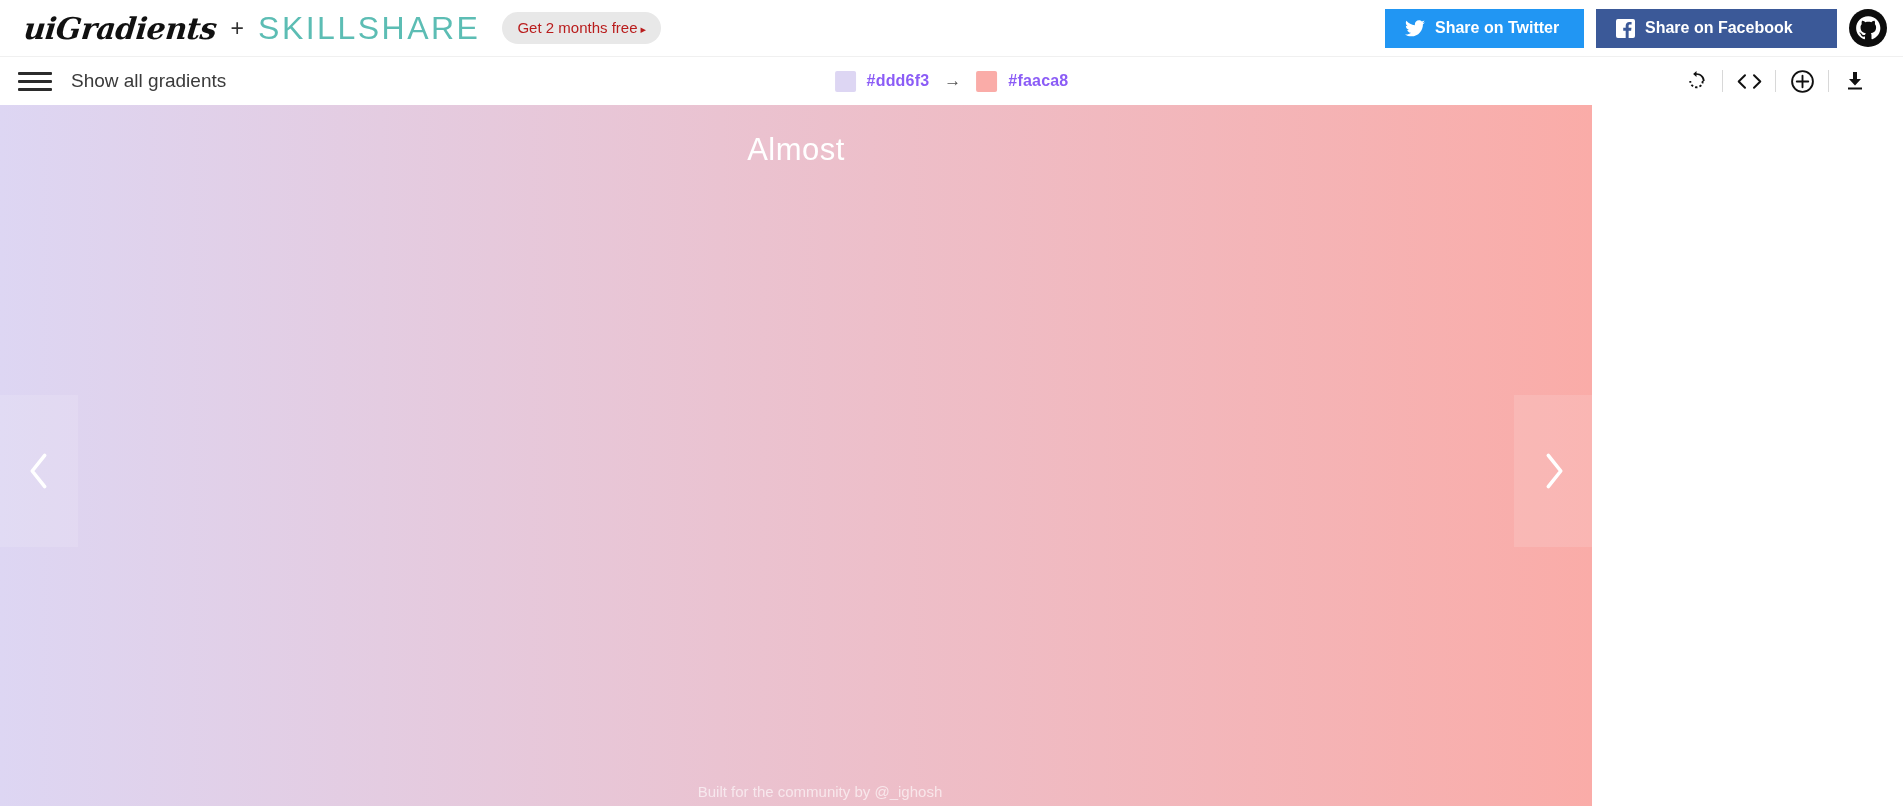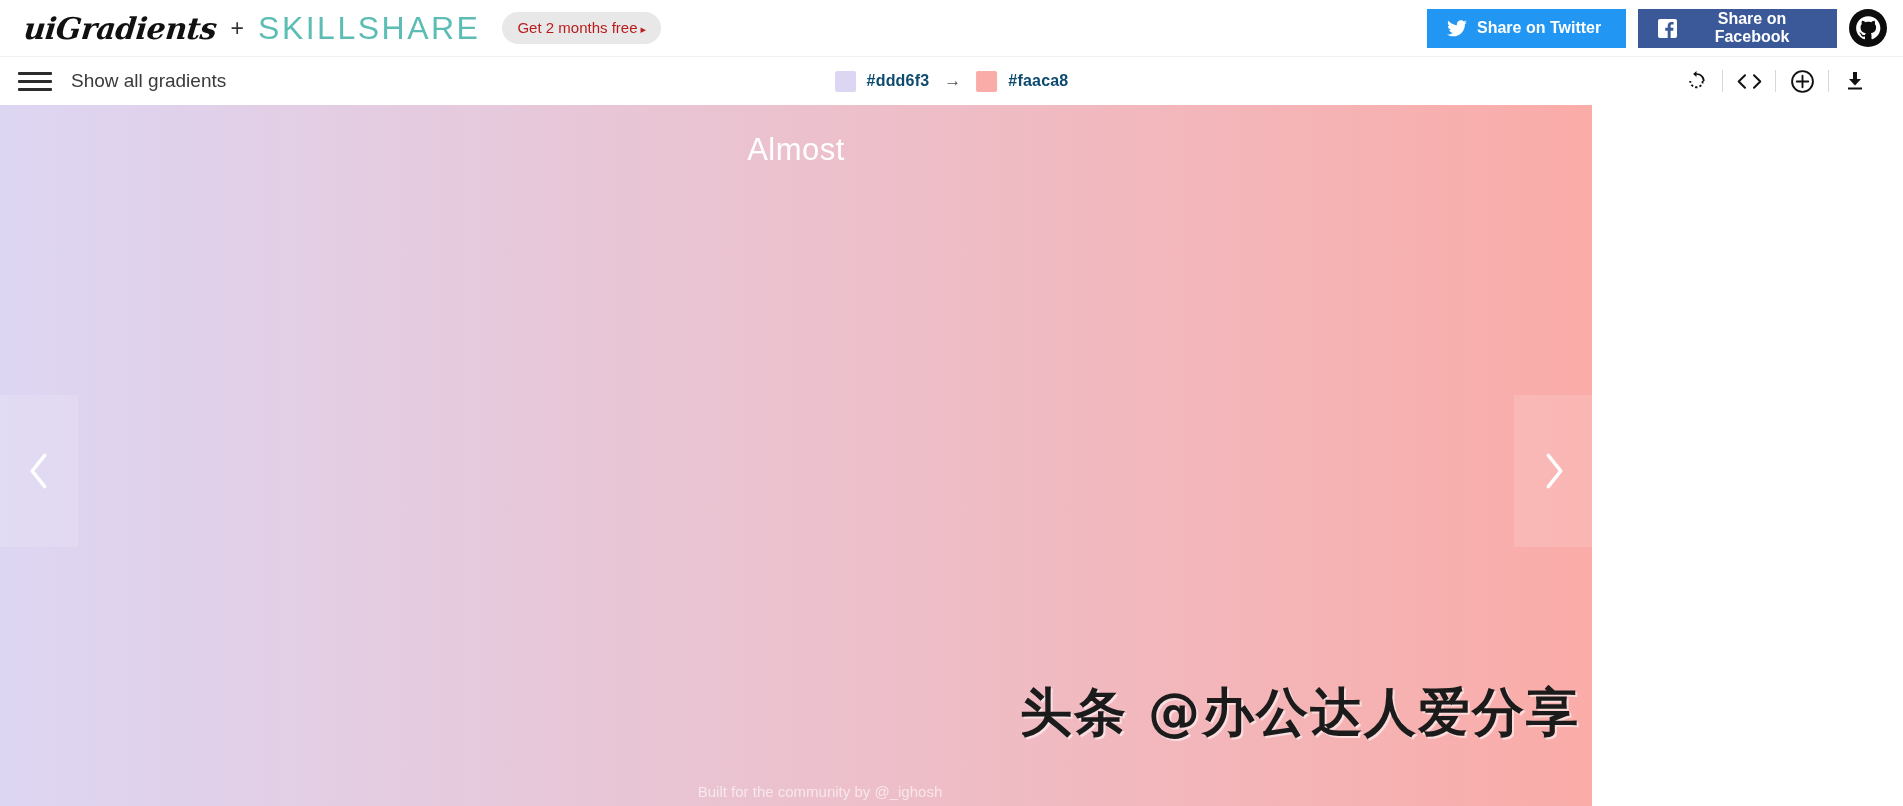--- a/index.html
+++ b/index.html
@@ -48,21 +48,21 @@
     margin-right:16px;
     padding-left:36px;
   }
   .share-btn {
     display:flex; align-items:center; gap:10px;
     height:39px; padding:0 20px;
     color:#fff; font-size:16px; font-weight:bold;
     border:none; cursor:pointer;
   }
   .btn-twitter  { background:#2196f3; width:199px; }
-  .btn-facebook { background:#3b5998; width:199px; }
+  .btn-facebook { background:#3b5998; width:241px; }
   .share-btn svg { flex:none; }
   .gh-icon { width:38px; height:38px; cursor:pointer; }
 
   
   .subbar {
     position:absolute; top:57px; left:0;
     width:1903px; height:48px;
     background:#fff;
     display:flex; align-items:center;
   }
@@ -83,21 +83,21 @@
   .hex-center {
     position:absolute; left:50%; top:0;
     transform:translateX(-50%);
     height:48px; display:flex;
     align-items:center; gap:11px;
   }
   .swatch {
     width:21px; height:21px; border-radius:2px; flex:none;
   }
   .hex-label {
-    font-size:16px; color:#0c4a6e; font-weight:bold;
+    font-size:16px; color:#8b5cf6; font-weight:bold;
     letter-spacing:0.2px;
   }
   .hex-arrow { font-size:17px; color:#555; margin:0 4px; }
 
   .tool-icons {
     margin-left:auto; display:flex;
     align-items:center; margin-right:22px;
   }
   .tool-icons .ti {
     width:52px; display:flex; align-items:center;
@@ -248,17 +248,16 @@
       <polyline points="17,5 5,20 17,35" fill="none" stroke="#fff" stroke-width="3.4" stroke-linecap="round" stroke-linejoin="round"></polyline>
     </svg>
   </div>
 
   <div class="nav-arrow nav-right">
     <svg width="25" height="42" viewBox="0 0 24 40">
       <polyline points="7,5 19,20 7,35" fill="none" stroke="#fff" stroke-width="3.4" stroke-linecap="round" stroke-linejoin="round"></polyline>
     </svg>
   </div>
 
-  <div class="watermark">头条 @办公达人爱分享</div>
 
   <div class="footer-credit">Built for the community by @_ighosh</div>
 
 </div>
 
 </body></html>

